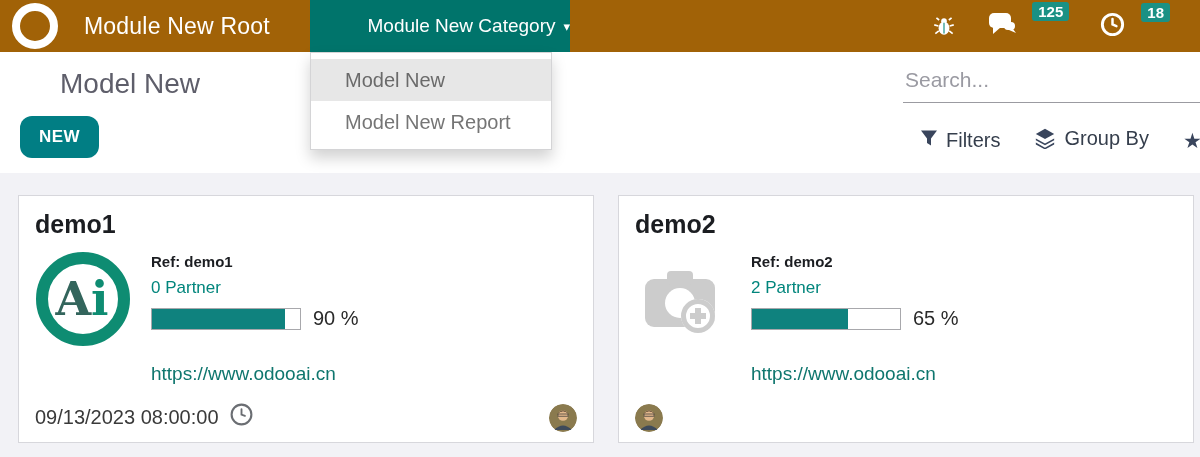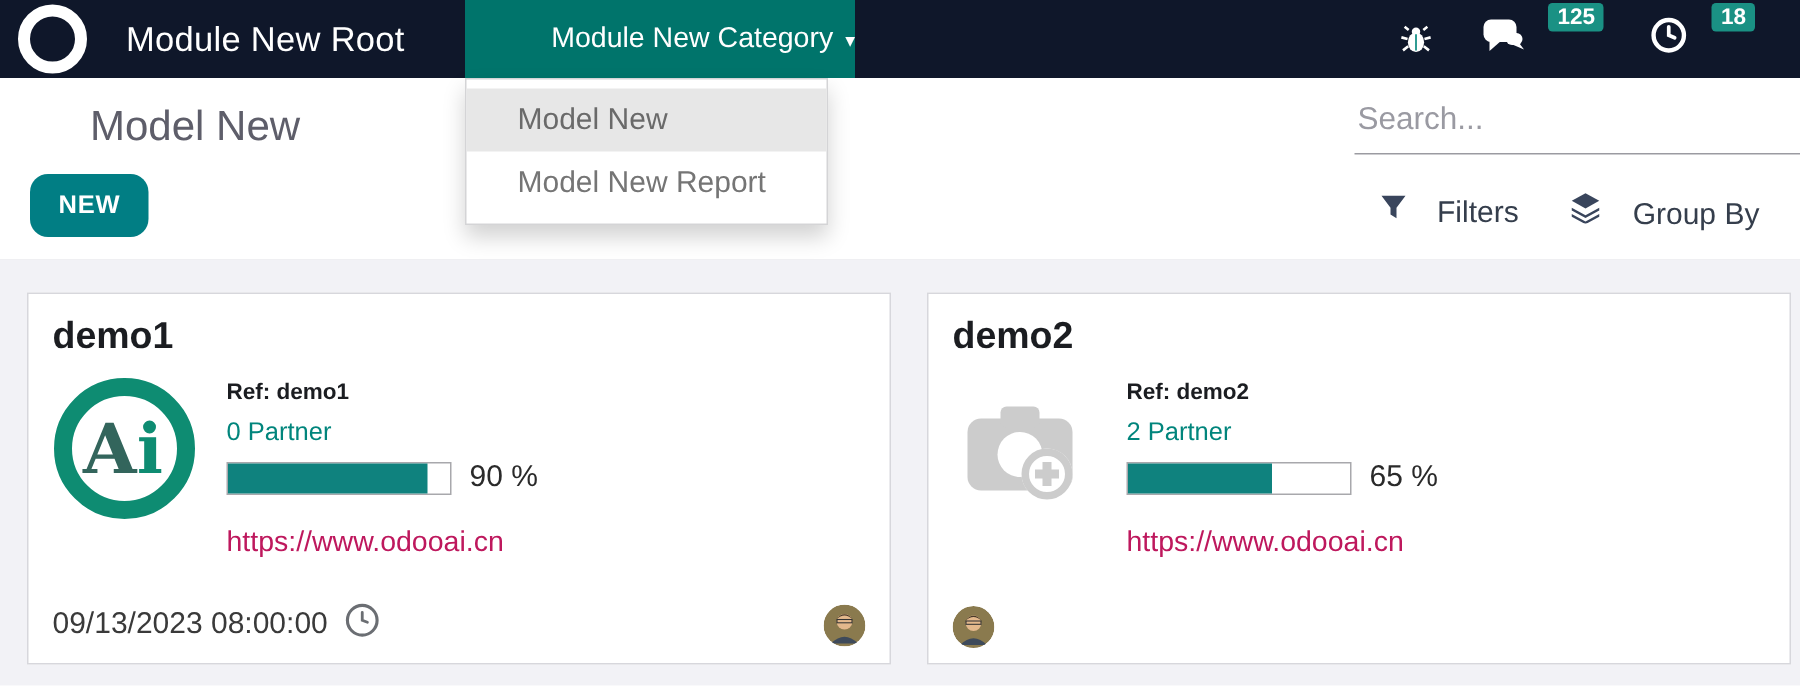--- a/index.html
+++ b/index.html
@@ -1,39 +1,39 @@
 <!DOCTYPE html>
 <html><head>
 <meta charset="utf-8">
 <style>
   html,body{margin:0;padding:0;}
   body{font-family:"Liberation Sans", sans-serif; background:#fff;}
   .screen{position:relative; width:1200px; height:457px; overflow:hidden; background:#fff;}
 
   
-  .navbar{position:absolute; left:0; top:0; width:1200px; height:52px; background:#0f172a; display:flex; align-items:center;}
+  .navbar{position:absolute; left:0; top:0; width:1200px; height:52px; background:#a16207; display:flex; align-items:center;}
   .logo-ring{width:30px; height:30px; border:8px solid #fff; border-radius:50%; margin-left:12px; box-sizing:content-box;}
   .brand{color:#fff; font-size:23px; font-weight:500; margin-left:26px; letter-spacing:.2px;}
   .nav-menu-item{position:absolute; left:310px; top:0; height:52px; width:260px; background:#00746B; color:#fff;
     display:flex; align-items:center; justify-content:flex-end; font-size:19px; cursor:pointer;}
   .nav-menu-item .caret{font-size:13px; margin-left:8px;}
   .nav-right{position:absolute; right:0; top:0; height:52px; display:flex; align-items:center; gap:30px; padding-right:30px;}
   .nav-icon{display:flex; align-items:flex-start;}
   .nav-badge{background:#1A9184; color:#fff; font-size:15px; font-weight:bold; border-radius:3px; padding:1px 6px; margin-left:15px; margin-top:-8px;text-align:right;}
 
   
   .control-panel{position:absolute; left:0; top:52px; width:1200px; height:121px; background:#fff; border-bottom:1px solid #d9d9de;}
   .page-title{position:absolute; left:60px; top:16px; font-size:28px; color:#5E5E6A;}
   .new-button{position:absolute; left:20px; top:64px; background:#017E84; color:#fff; font-size:17px; font-weight:bold;
     border:none; padding:11px 19px; letter-spacing:.5px; border-radius:12px; cursor:pointer;}
   .search-box{position:absolute; left:903px; top:10px; width:297px;}
   .search-input{width:100%; border:none; border-bottom:1px solid #9b9ba1; font-size:21px; color:#333; padding:6px 2px 10px 2px; outline:none; background:transparent;}
   .search-input::placeholder{color:#9a9aa2;}
   .filter-row{position:absolute; left:920px; top:75px; display:flex; align-items:center; gap:34px; white-space:nowrap;}
-  .filter-item{display:flex; align-items:flex-end; gap:20px; font-size:20px; color:#353E4C; cursor:pointer;}
+  .filter-item{display:flex; align-items:flex-start; gap:8px; font-size:20px; color:#353E4C; cursor:pointer;}
   .star-glyph{color:#39455C; font-size:21px;}
 
   
   .dropdown{position:absolute; left:310px; top:52px; width:240px; background:#fff; border:1px solid #d4d4d6;
     box-shadow:0 8px 14px rgba(0,0,0,.18); padding:6px 0; z-index:10;}
   .dropdown-item{height:42px; line-height:42px; padding-left:34px; font-size:20px; color:#757575; cursor:pointer;}
   .dropdown-item.active{background:#E7E7E7; color:#6a6a6a;}
 
   
   .content{position:absolute; left:0; top:173px; width:1200px; height:284px; background:#F2F2F6;}
@@ -42,22 +42,22 @@
   .kcard-title{font-size:25px; font-weight:bold; color:#1b1d21;}
   .kcard-media{display:flex; margin-top:12px;}
   .kcard-img{width:96px; height:96px; flex:0 0 96px;}
   .kcard-fields{margin-left:20px; padding-top:2px;}
   .kcard-ref{font-size:15px; font-weight:bold; color:#1b1d21;}
   .kcard-partner{font-size:17px; color:#01857C; margin-top:8px;}
   .progress-row{display:flex; align-items:flex-end; margin-top:9px;}
   .progress-track{width:148px; height:20px; background:#fff; border:1px solid #a8a8ac;}
   .progress-fill{height:100%; background:#0F827E;}
   .progress-label{font-size:20px; color:#2a2a2a; margin-left:12px;}
-  .kcard-link{display:block; margin-left:116px; margin-top:4px; font-size:19px; color:#be185d; text-decoration:none;}
-  .kcard-footer{position:absolute; left:16px; right:16px; bottom:10px; display:flex; align-items:center; justify-content:space-between;}
+  .kcard-link{display:block; margin-left:116px; margin-top:16px; font-size:19px; color:#0f766e; text-decoration:none;}
+  .kcard-footer{position:absolute; left:16px; right:16px; bottom:10px; display:flex; align-items:flex-end; justify-content:space-between;}
   .kcard-date{display:flex; align-items:center; gap:10px; font-size:20px; color:#3a3a3a;}
   .avatar{width:28px; height:28px; border-radius:50%; overflow:hidden; display:block;}
 </style>
 </head>
 <body>
 
 <div class="screen">
 
   <div class="navbar">
     <div class="logo-ring"></div>

